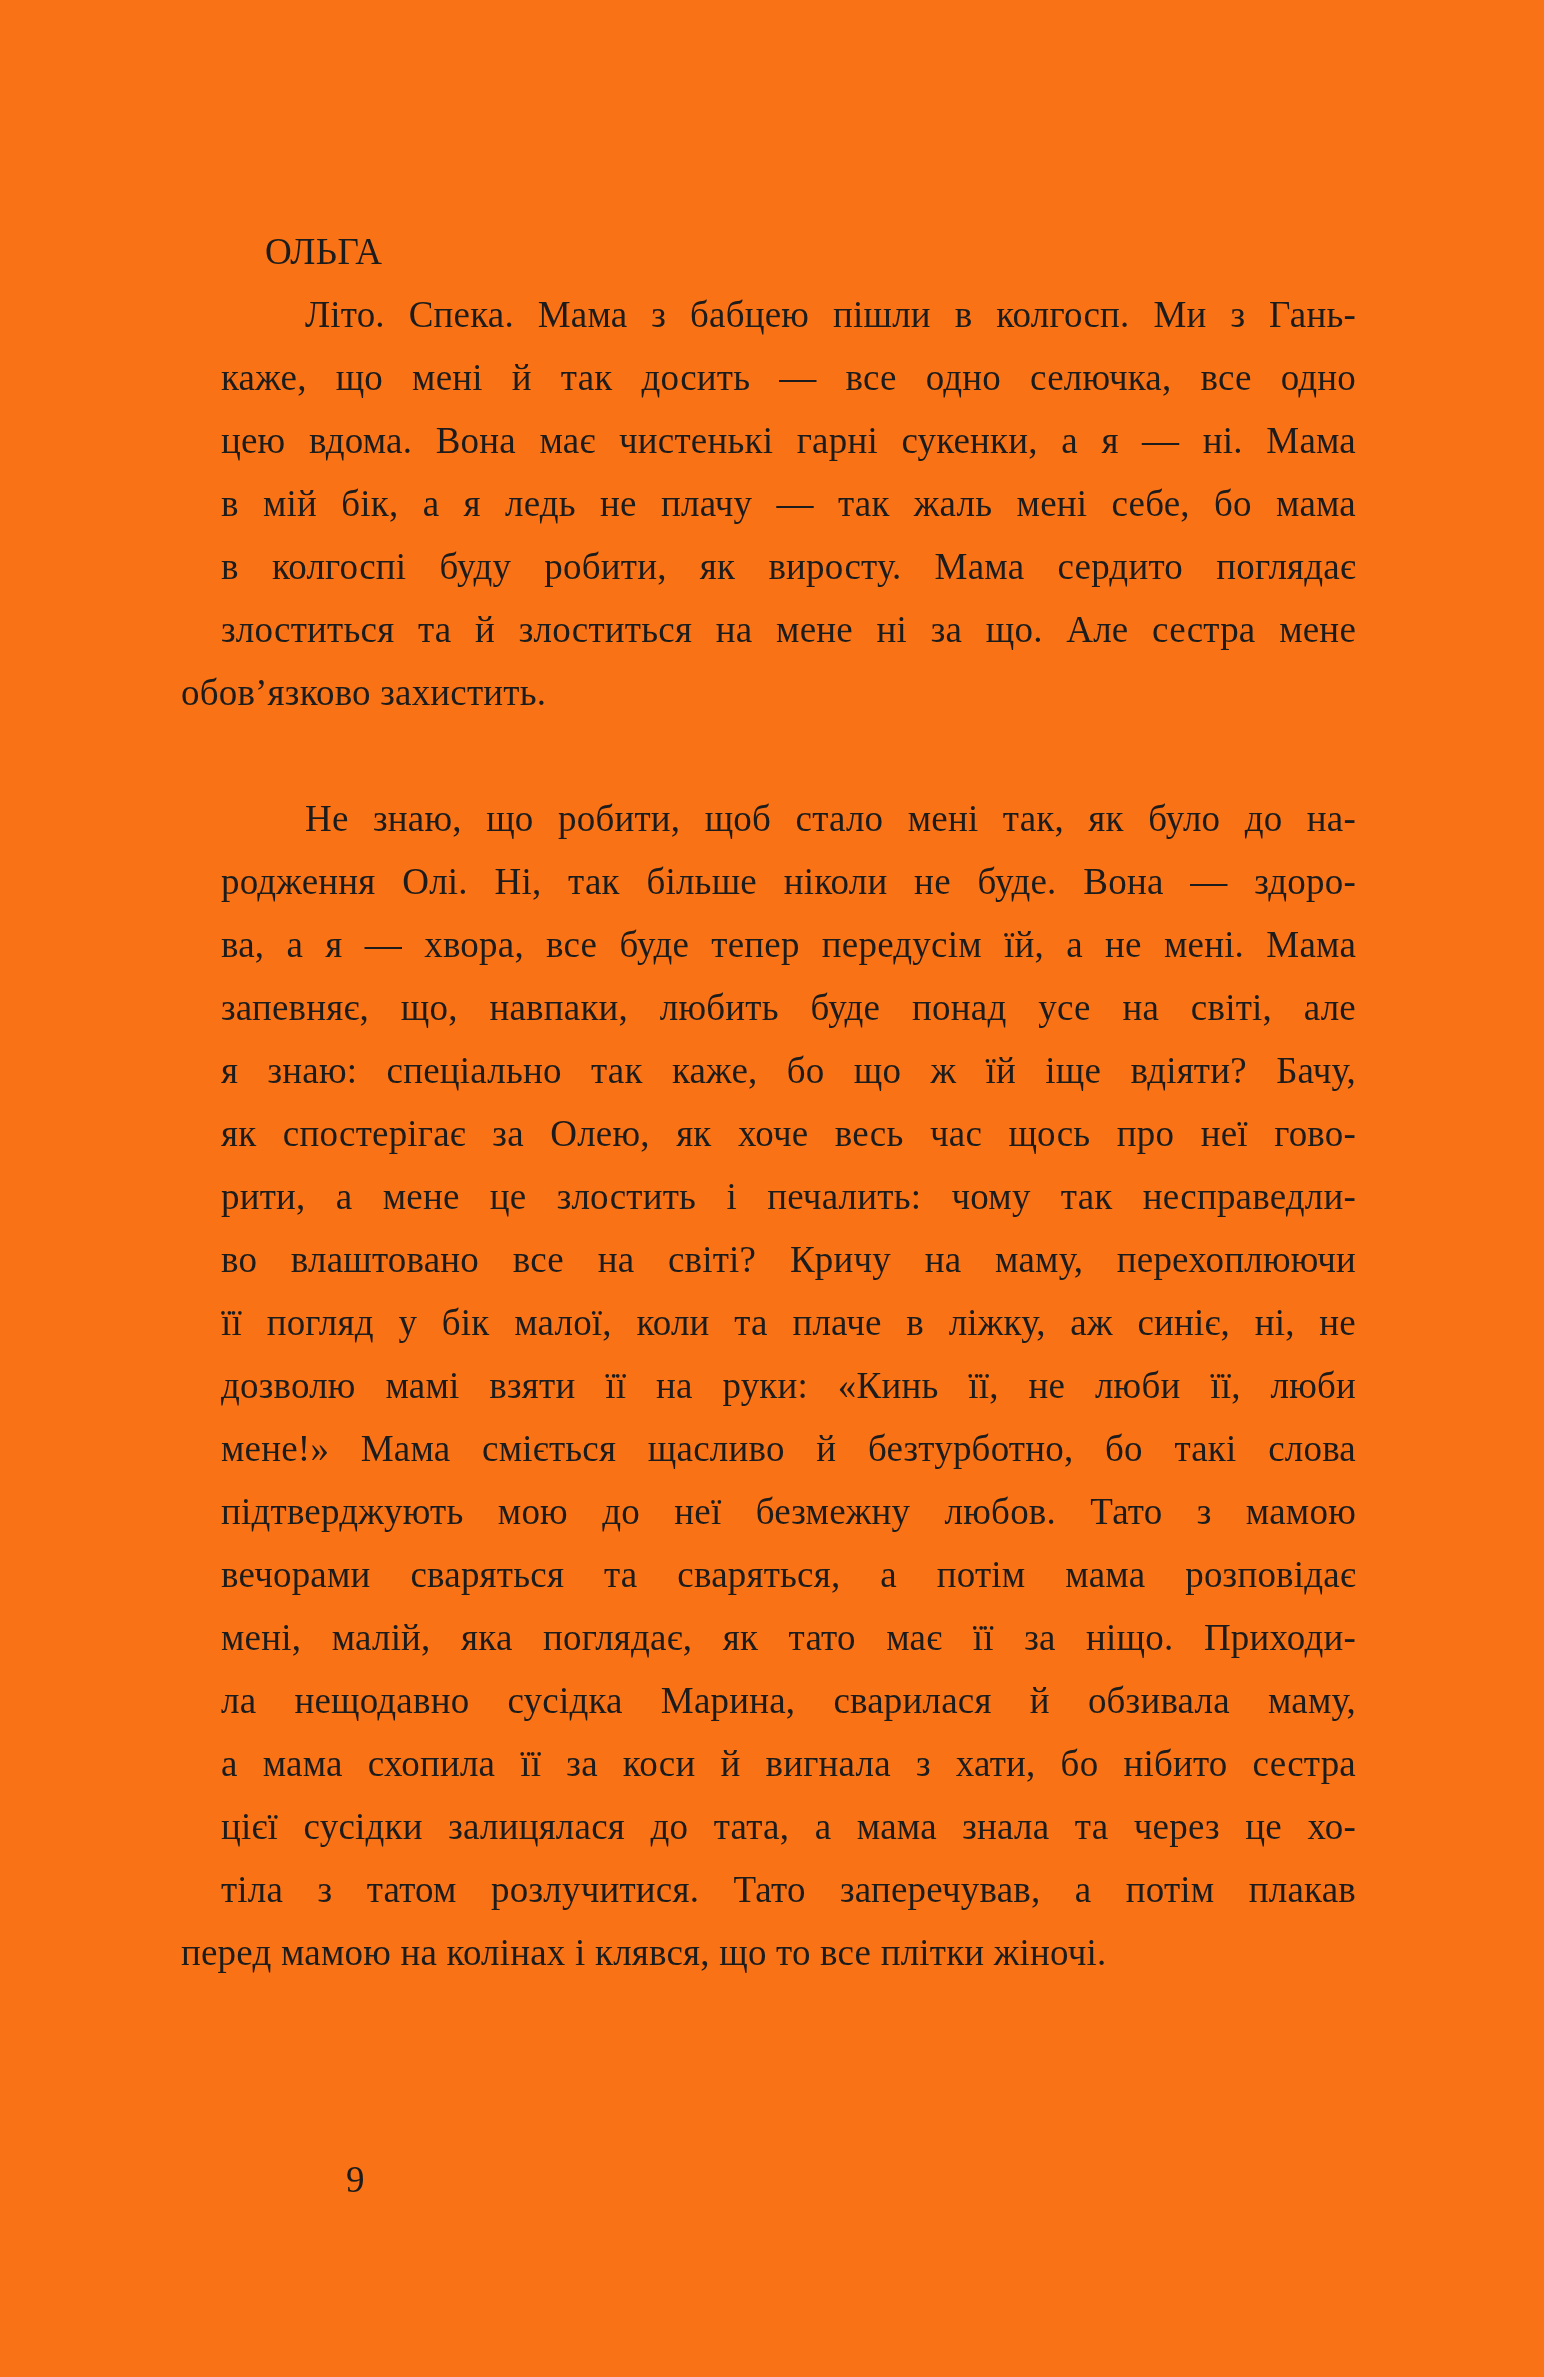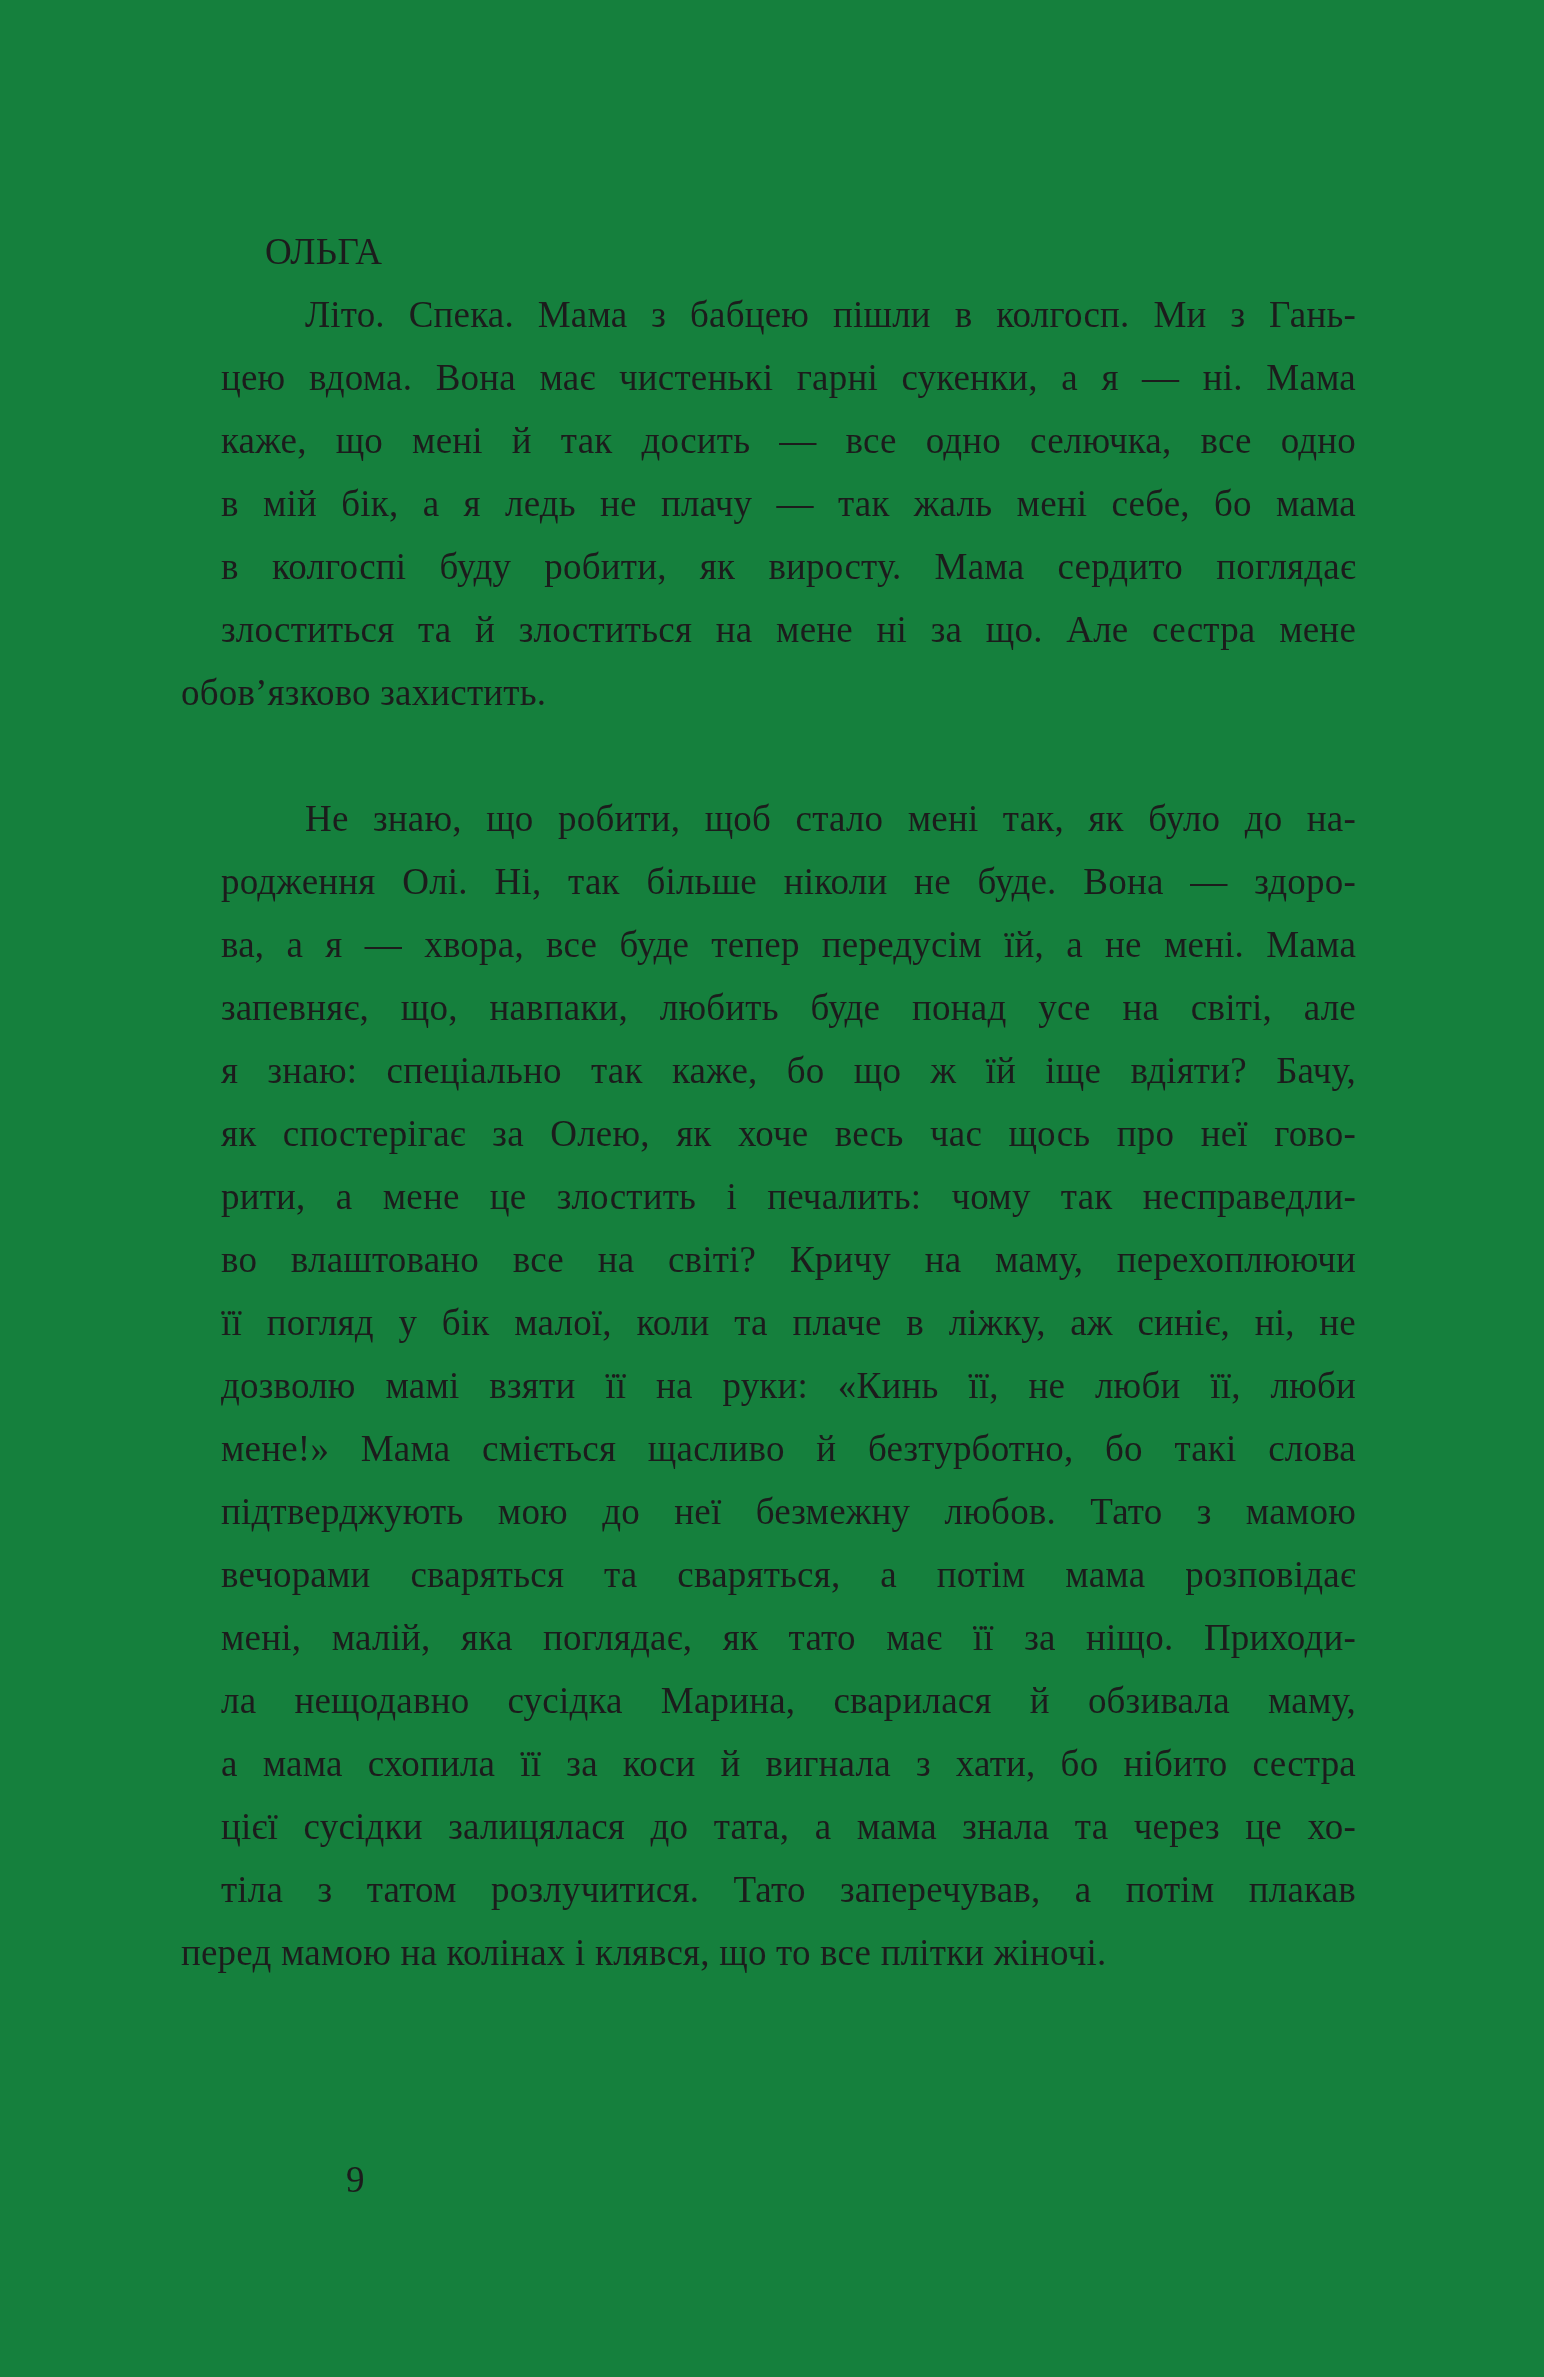--- a/index.html
+++ b/index.html
@@ -11,21 +11,21 @@
     width: 1545px;
     height: 2377px;
     background: #ffffff;
     font-family: "Liberation Serif", "DejaVu Serif", serif;
     color: #1c1c1c;
     overflow: hidden;
   }
   .page {
     position: absolute;
     inset: 0;
-    background: #15803d;
+    background: #f97316;
   }
   .text-block {
     position: absolute;
     left: 181px;
     top: 220px;
     width: 1175px;
   }
   .line {
     height: 63px;
     line-height: 63px;
@@ -59,22 +59,22 @@
     font-size: 37px;
   }
 </style>
 </head>
 <body>
 
 <div class="page">
   <div class="text-block" id="text-block">
       <div class="heading">ОЛЬГА</div>
       <div class="line indent justify">Літо. Спека. Мама з бабцею пішли в колгосп. Ми з Гань-</div>
+      <div class="line justify">каже, що мені й так досить — все одно селючка, все одно</div>
       <div class="line justify">цею вдома. Вона має чистенькі гарні сукенки, а я — ні. Мама</div>
-      <div class="line justify">каже, що мені й так досить — все одно селючка, все одно</div>
       <div class="line justify">в мій бік, а я ледь не плачу — так жаль мені себе, бо мама</div>
       <div class="line justify">в колгоспі буду робити, як виросту. Мама сердито поглядає</div>
       <div class="line justify">злоститься та й злоститься на мене ні за що. Але сестра мене</div>
       <div class="line">обов’язково захистить.</div>
       <div class="spacer"></div>
       <div class="line indent justify">Не знаю, що робити, щоб стало мені так, як було до на-</div>
       <div class="line justify">родження Олі. Ні, так більше ніколи не буде. Вона — здоро-</div>
       <div class="line justify">ва, а я — хвора, все буде тепер передусім їй, а не мені. Мама</div>
       <div class="line justify">запевняє, що, навпаки, любить буде понад усе на світі, але</div>
       <div class="line justify">я знаю: спеціально так каже, бо що ж їй іще вдіяти? Бачу,</div>

